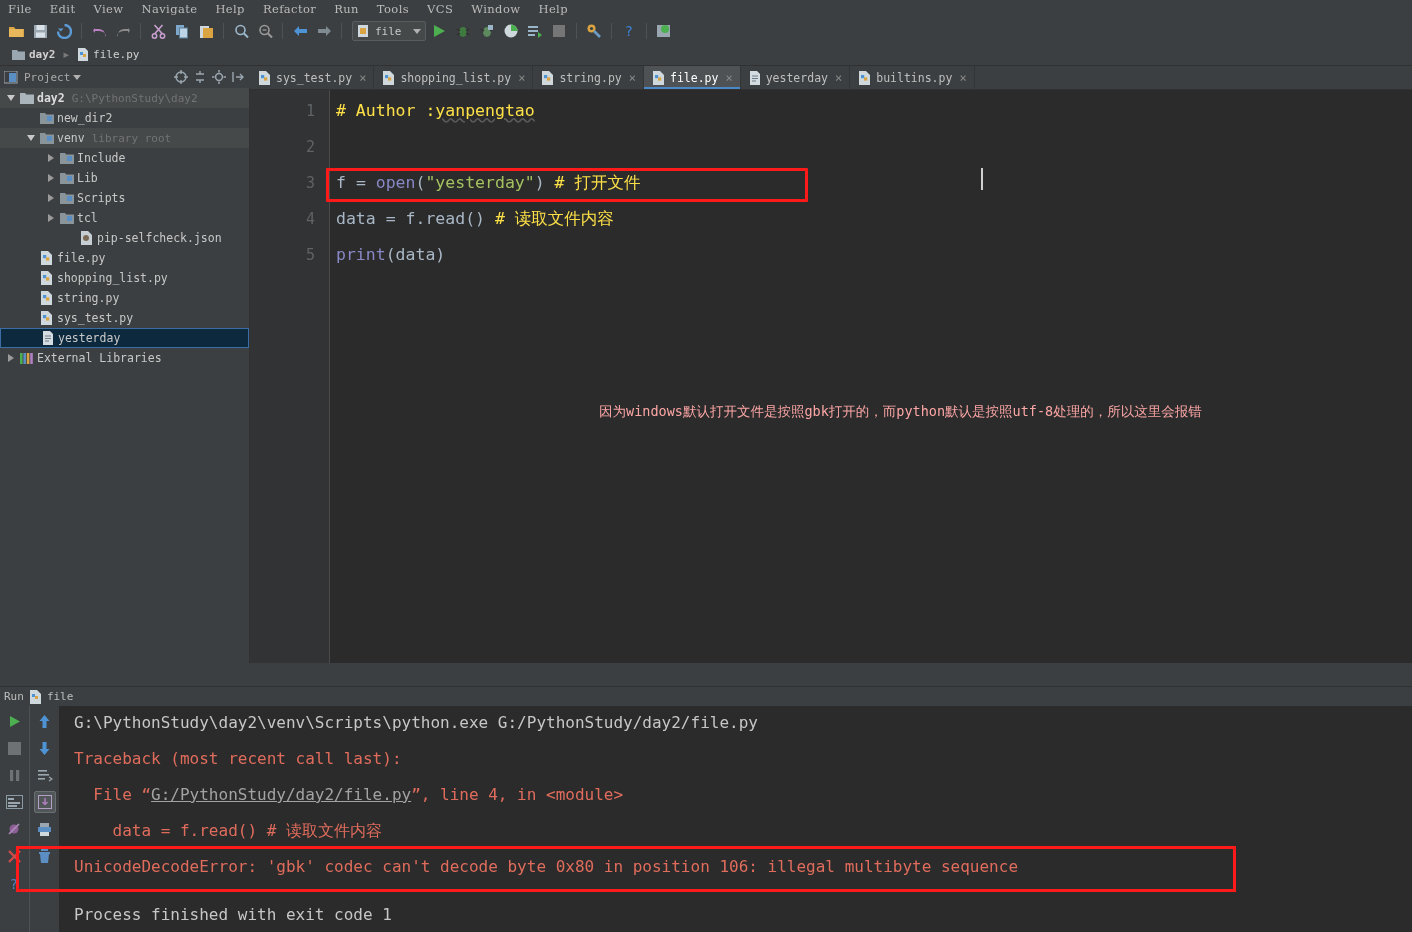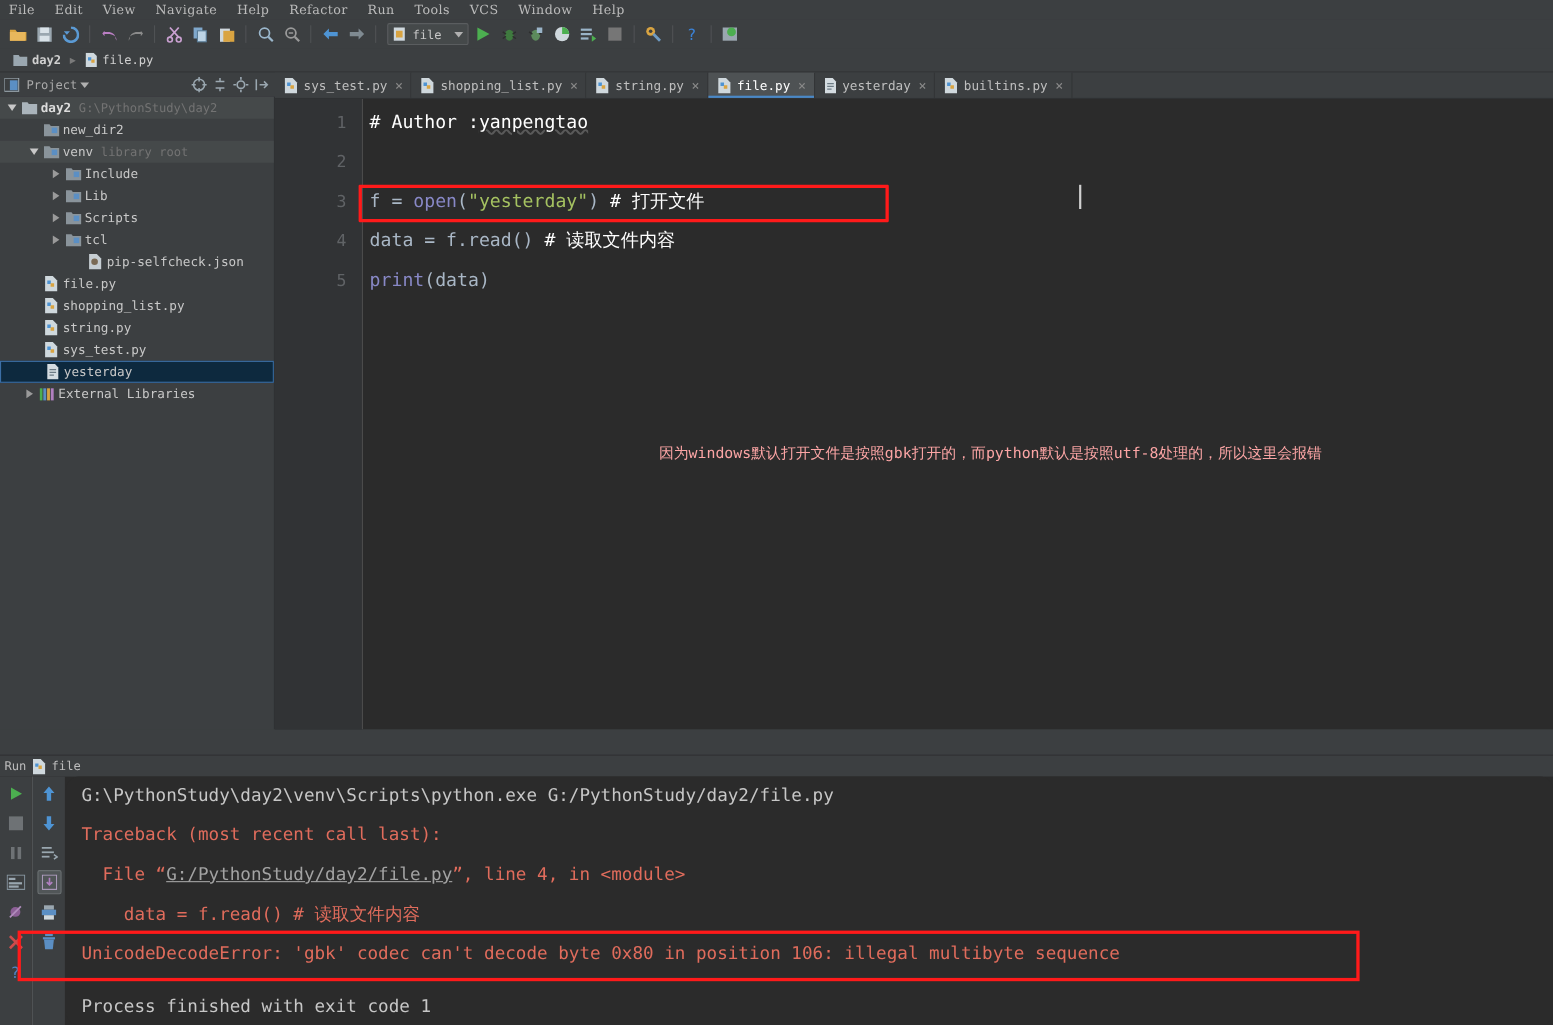--- a/index.html
+++ b/index.html
@@ -133,21 +133,21 @@
   }
   .gnum {
     position: absolute; right: 14px; font-family: "DejaVu Sans Mono", monospace;
     font-size: 15px; color: #606366; text-align: right;
   }
   .codearea { position: absolute; left: 86px; top: 0; right: 0; height: 100%; }
   .cline {
     position: absolute; left: 0; font-family: "DejaVu Sans Mono", monospace;
     font-size: 16.5px; white-space: pre; color: #a9b7c6; line-height: 18px;
   }
-  .c-comment { color: #ffffff; }
+  .c-comment { color: #fde047; }
   .c-str { color: #a5c261; }
   .c-fn { color: #a9b7c6; }
   .c-builtin { color: #8888c6; }
   .c-punct { color: #a9b7c6; }
   .squig { text-decoration: underline; text-decoration-style: wavy; text-decoration-color: #5a5a5a; }
   .redbox {
     position: absolute; border: 3px solid #ff1a1a; border-radius: 1px;
     pointer-events: none;
   }
   .caret {
@@ -585,21 +585,21 @@
         <span class="ic">
           <span style="display: flex;">
             <svg width="12" height="14" viewBox="0 0 12 14">
               <path d="M1 0h7l3 3v11H1z" fill="#d4dce1"></path>
               <path d="M3 5h6M3 7.5h6M3 10h4" stroke="#6c7b85" stroke-width="1"></path>
             </svg>
           </span>
         </span>
         <span class="lbl">yesterday</span>
       </div>
-      <div class="row" style="padding-left: 20px;">
+      <div class="row" style="padding-left: 4px;">
         <span class="arrow">
           <span class="tri-r"></span>
         </span>
         <span class="ic">
           <span style="display: flex;">
             <svg width="14" height="13" viewBox="0 0 14 13">
               <rect x="0" y="1" width="2.6" height="11" fill="#4caf50"></rect>
               <rect x="3.4" y="1" width="2.6" height="11" fill="#5b8fc4"></rect>
               <rect x="6.8" y="1" width="2.6" height="11" fill="#d9a441"></rect>
               <rect x="10.2" y="1" width="2.6" height="11" fill="#b07fc0"></rect>

